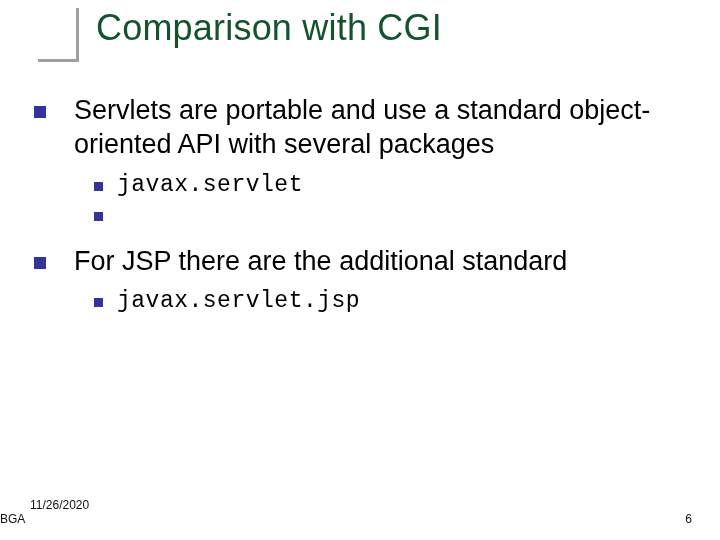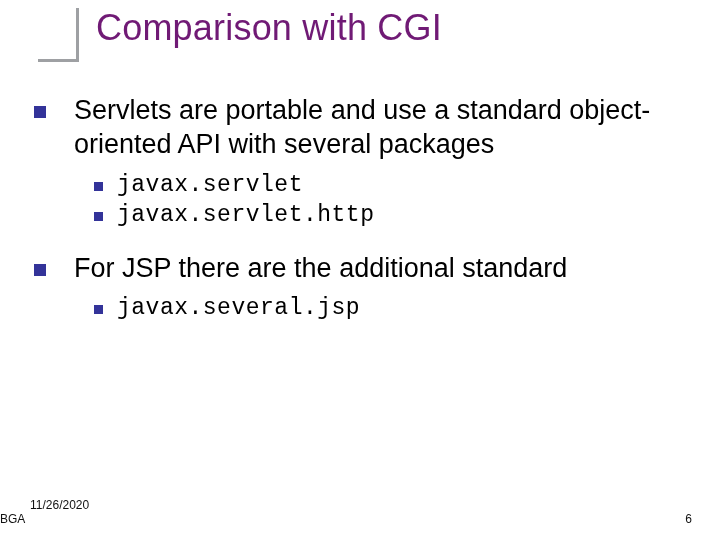--- a/index.html
+++ b/index.html
@@ -41,21 +41,21 @@
     position: absolute;
     left: 0;
     bottom: 0;
     height: 3px;
     width: 40px;
     background: #9ea0a3;
   }
   .title-text {
     font-size: 36px;
     line-height: 1.1;
-    color: #701a75;
+    color: #14532d;
     letter-spacing: 0.2px;
   }
 
   .body {
     position: absolute;
     left: 34px;
     right: 30px;
     top: 94px;
   }
 
@@ -145,32 +145,31 @@
       <div class="bullet"></div>
       <div class="text">Servlets are portable and use a standard object-oriented API with several packages</div>
     </div>
     <div class="sublist">
       <div class="lvl2">
         <div class="bullet"></div>
         <div class="text">javax.servlet</div>
       </div>
       <div class="lvl2">
         <div class="bullet"></div>
-        <div class="text">javax.servlet.http</div>
       </div>
     </div>
 
     <div class="lvl1">
       <div class="bullet"></div>
       <div class="text">For JSP there are the additional standard</div>
     </div>
     <div class="sublist">
       <div class="lvl2">
         <div class="bullet"></div>
-        <div class="text">javax.several.jsp</div>
+        <div class="text">javax.servlet.jsp</div>
       </div>
     </div>
 
   </div>
 
   <div class="footer">
     <div class="date">11/26/2020</div>
     <div class="center">BGA</div>
     <div class="num">6</div>
   </div>

